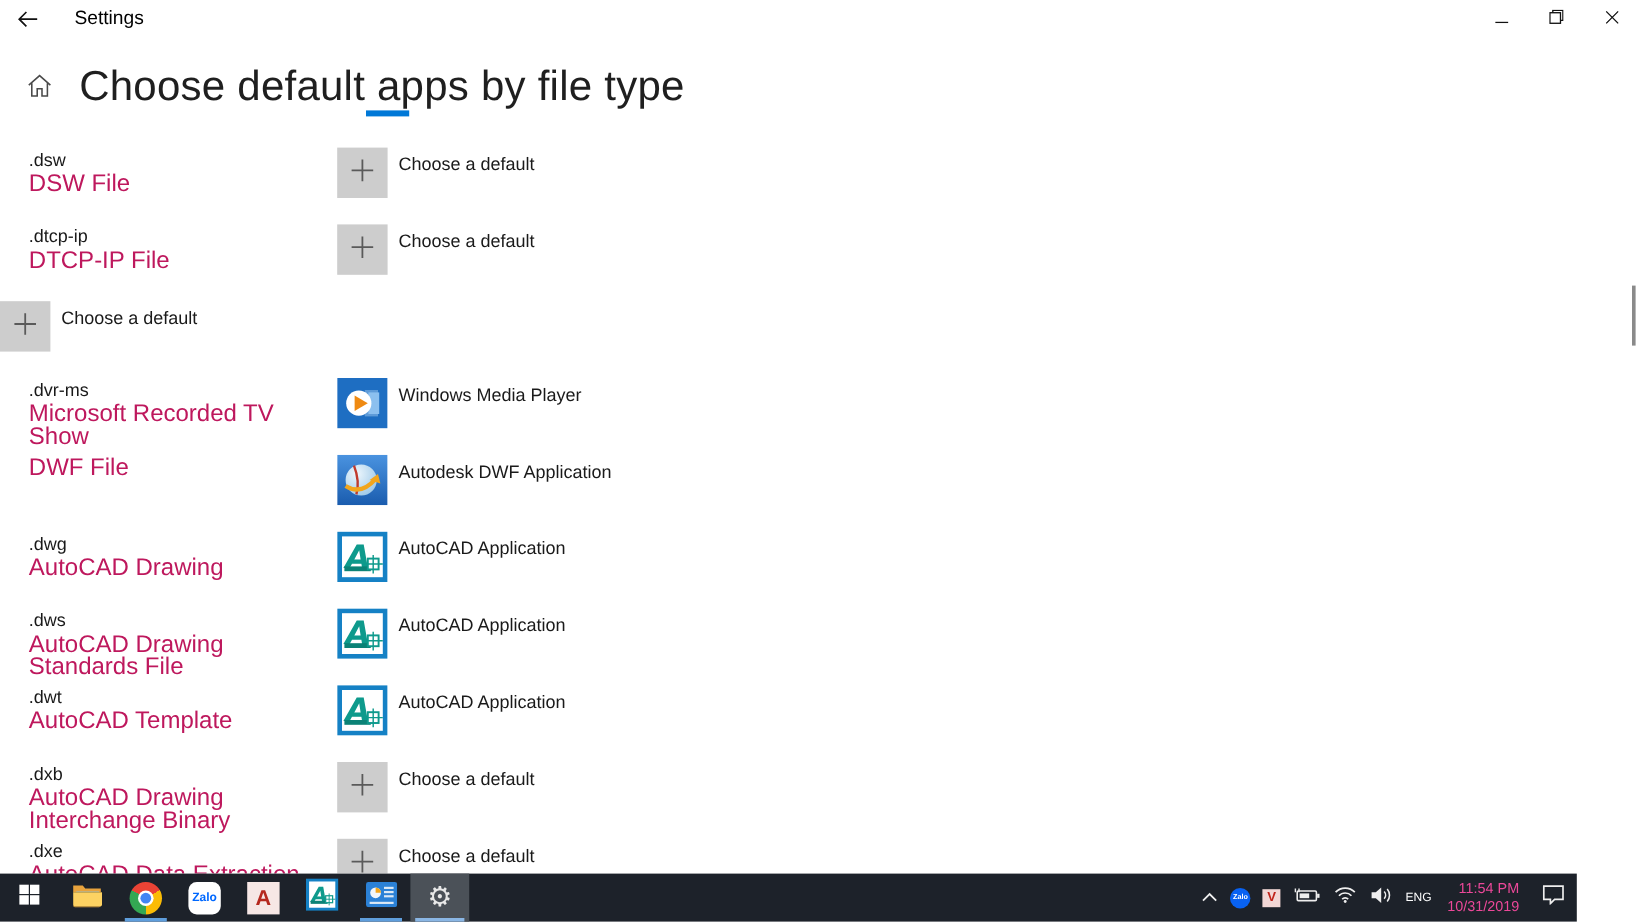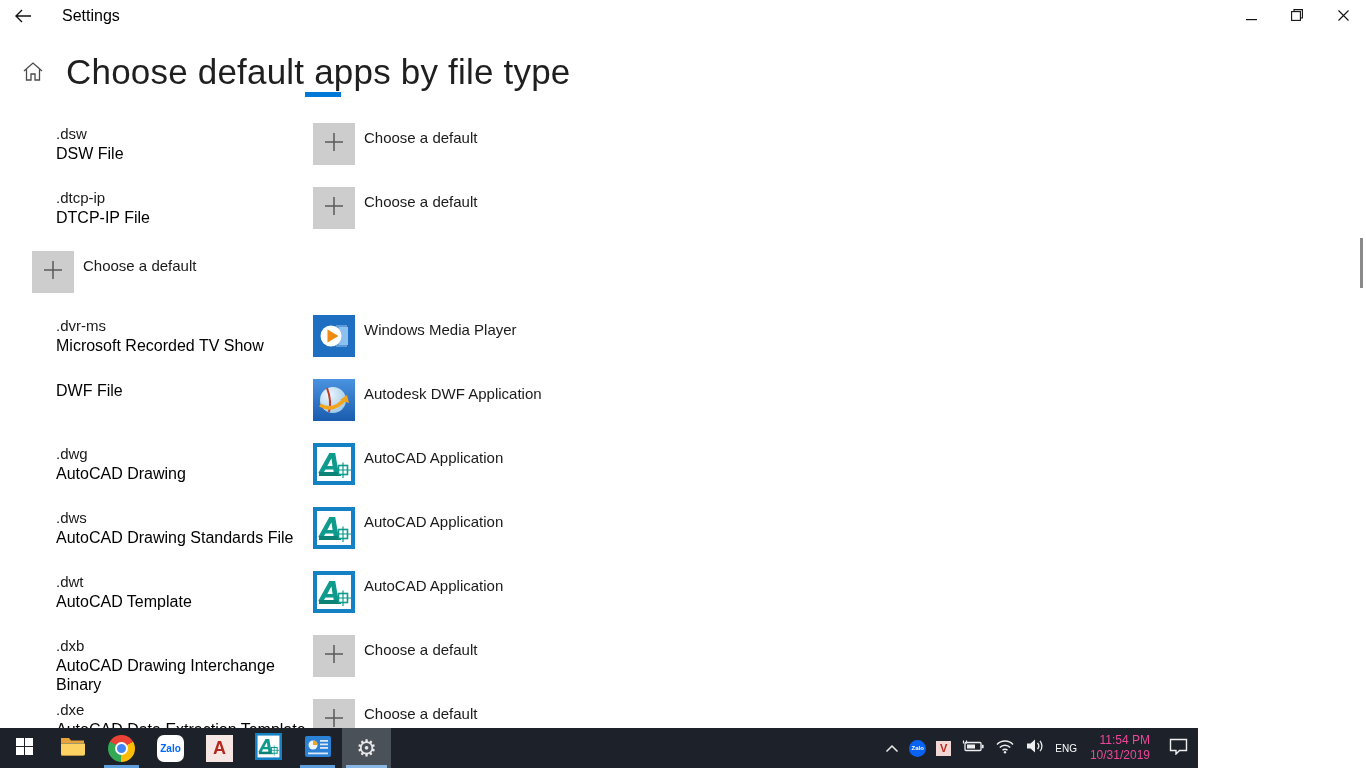--- a/index.html
+++ b/index.html
@@ -23,35 +23,35 @@
   
   .page-header { position:absolute; left:0; top:48px; width:100%; }
   .home-btn { position:absolute; left:22px; top:13px; }
   .page-title { position:absolute; left:66px; top:4px; font-size:35px;
                 font-weight:300; color:#1f1f1f; letter-spacing:.2px; }
   .progress-indicator { position:absolute; left:305px; top:44px; width:36px;
                         height:5px; background:#0078d7; }
 
   
   .rows { position:absolute; left:0; top:123px; width:1340px; }
-  .row { display:flex; height:64px; align-items:flex-start;padding-left:32px; }
+  .row { display:flex; height:64px; align-items:flex-start; }
   .ext-block { width:281px; padding-left:24px; padding-top:1px; }
   .ext-name { font-size:15px; color:#191919; line-height:19px; }
-  .ext-desc { font-size:16px; color:#000000; line-height:19px; margin-top:1px; }
+  .ext-desc { font-size:20px; color:#be185d; line-height:19px; margin-top:1px; }
   .app-block { display:flex; align-items:flex-start; }
   .icon-box { width:42px; height:42px; flex:0 0 42px; cursor:pointer; }
   .add-box { background:#cdcdcd; display:flex; align-items:center; justify-content:center; }
   .app-label { font-size:15px; color:#1a1a1a; margin:6px 0 0 9px; }
 
   
   .scrollbar-thumb { position:absolute; right:3px; top:238px; width:3px;
                      height:50px; background:#8a8a8a; }
 
   
-  .taskbar { position:absolute; left:0; top:728px; width:1198px; height:40px;
+  .taskbar { position:absolute; left:0; top:728px; width:1314px; height:40px;
              background:#1d222a; display:flex; align-items:center; }
   .task-btn { width:49px; height:40px; position:relative; display:flex;
               align-items:center; justify-content:center; cursor:pointer; }
   .task-btn.start { width:48px; }
   .task-btn .underline { position:absolute; bottom:0; left:7px; right:7px;
                          height:3px; background:#5f9edc; }
   .task-btn.active-app { background:#4b5158; }
   .task-btn.active-app .underline { background:#8ab6e4; left:4px; right:4px; }
   .gear-glyph { color:#e8e8e8; font-size:23px; line-height:1;
                 font-family:"DejaVu Sans", sans-serif; }

